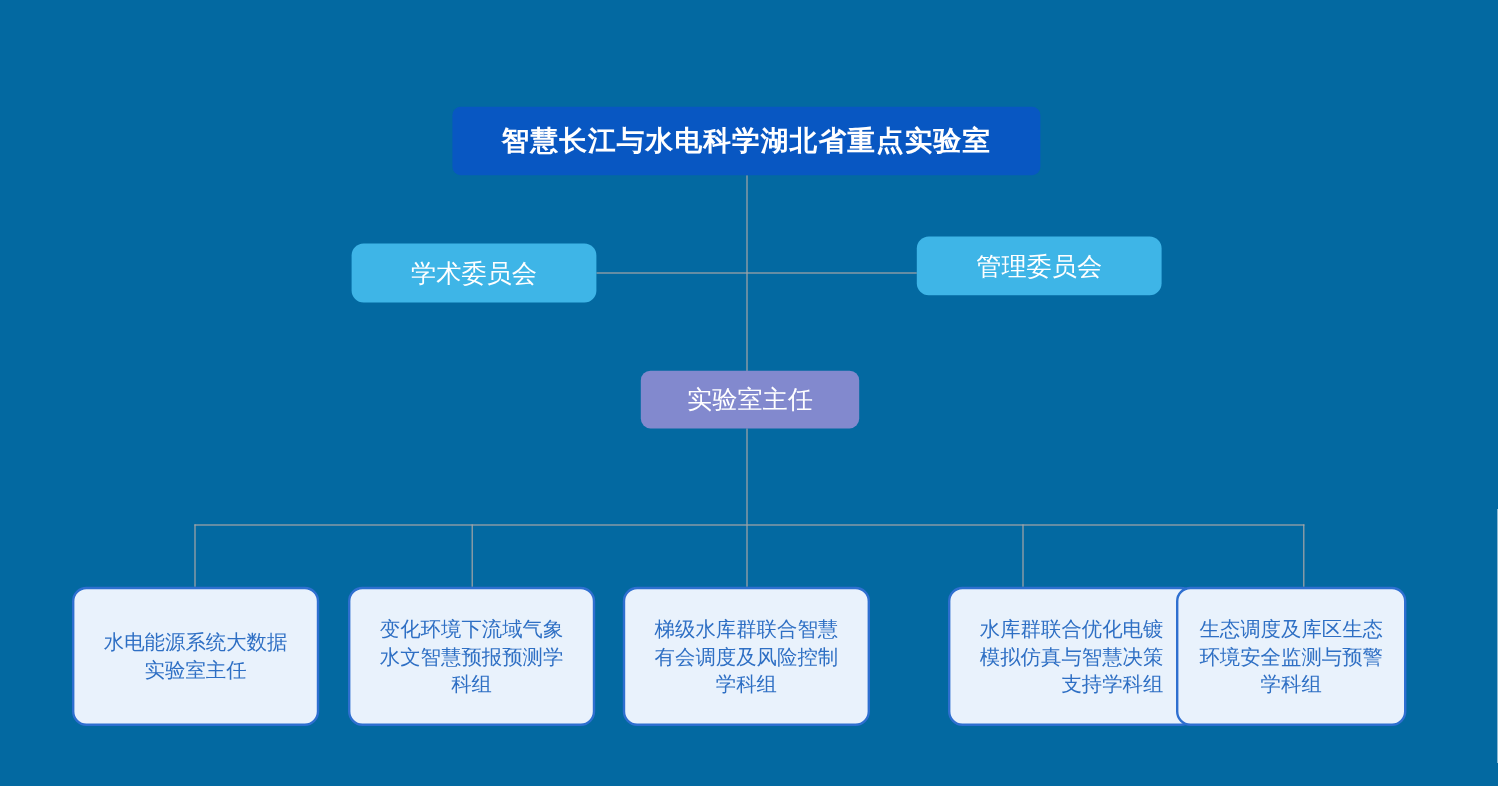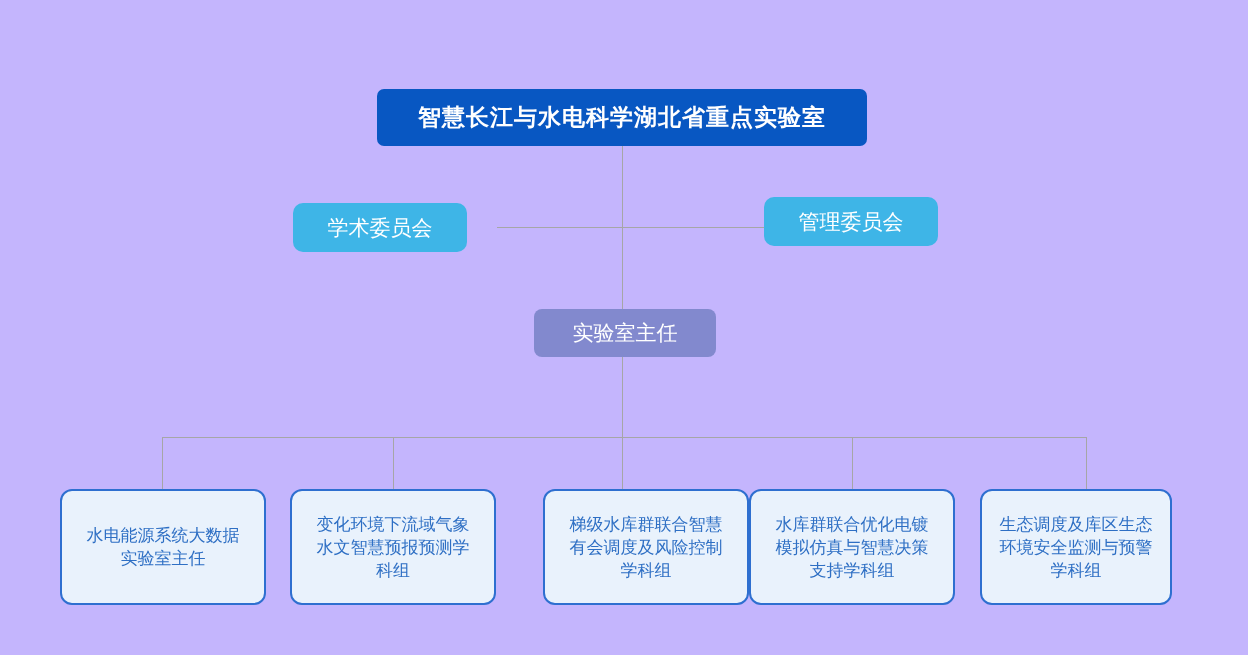--- a/index.html
+++ b/index.html
@@ -5,21 +5,21 @@
   html, body {
     margin: 0;
     padding: 0;
     background: #ffffff;
     font-family: "Liberation Sans", sans-serif;
   }
   .canvas {
     position: relative;
     width: 1248px;
     height: 655px;
-    background: #c4b5fd;
+    background: #0369a1;
     overflow: hidden;
   }
   
   .line {
     position: absolute;
     background: #a6a6a6;
   }
   .line.v { width: 1px; }
   .line.h { height: 1px; }
 
@@ -36,21 +36,21 @@
   .node-root {
     left: 377px; top: 89px; width: 490px; height: 57px;
     background: #0857c2;
     color: #ffffff;
     font-size: 23px;
     font-weight: bold;
     border-radius: 7px;
     letter-spacing: 1px;
   }
   .node-committee {
-    width: 174px; height: 49px;
+    width: 204px; height: 49px;
     background: #3eb5e7;
     color: #ffffff;
     font-size: 21px;
     border-radius: 10px;
   }
   .node-committee.left  { left: 293px; top: 203px; }
   .node-committee.right { left: 764px; top: 197px; }
   .node-director {
     left: 534px; top: 309px; width: 182px; height: 48px;
     background: #8289ce;
@@ -63,22 +63,22 @@
     background: #e9f2fc;
     border: 2px solid #2e6fd0;
     border-radius: 10px;
     color: #2e6fc4;
     font-size: 17px;
     line-height: 23px;
     border-radius: 12px;
   }
   .node-group.g1 { left: 60px;  }
   .node-group.g2 { left: 290px; }
-  .node-group.g3 { left: 543px; }
-  .node-group.g4 { left: 749px; }
+  .node-group.g3 { left: 519px; }
+  .node-group.g4 { left: 790px; text-align: right; }
   .node-group.g5 { left: 980px; width: 192px; }
 </style>
 </head>
 <body>
 
 <div class="canvas">
 
   <div class="line v" style="left:622px; top:146px; height:164px;"></div>
   <div class="line h" style="left:497px; top:227px; width:267px;"></div>
   <div class="line v" style="left:622px; top:357px; height:80px;"></div>

